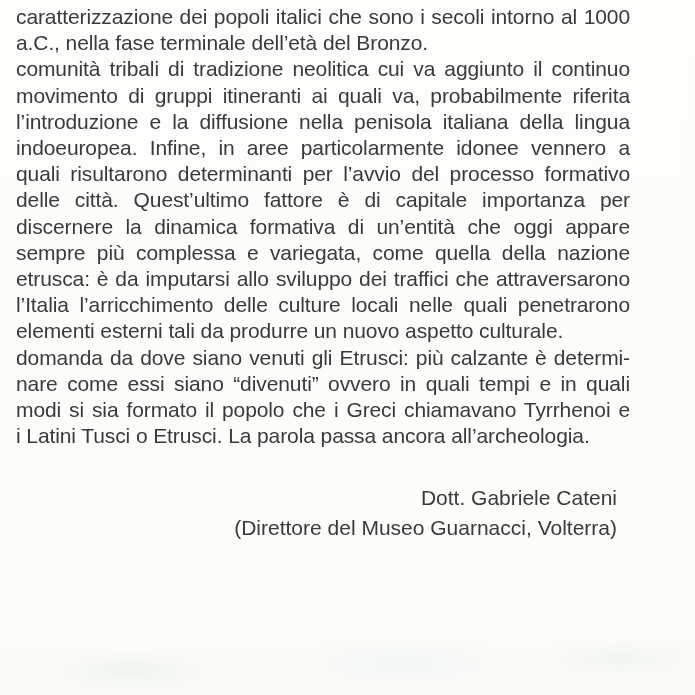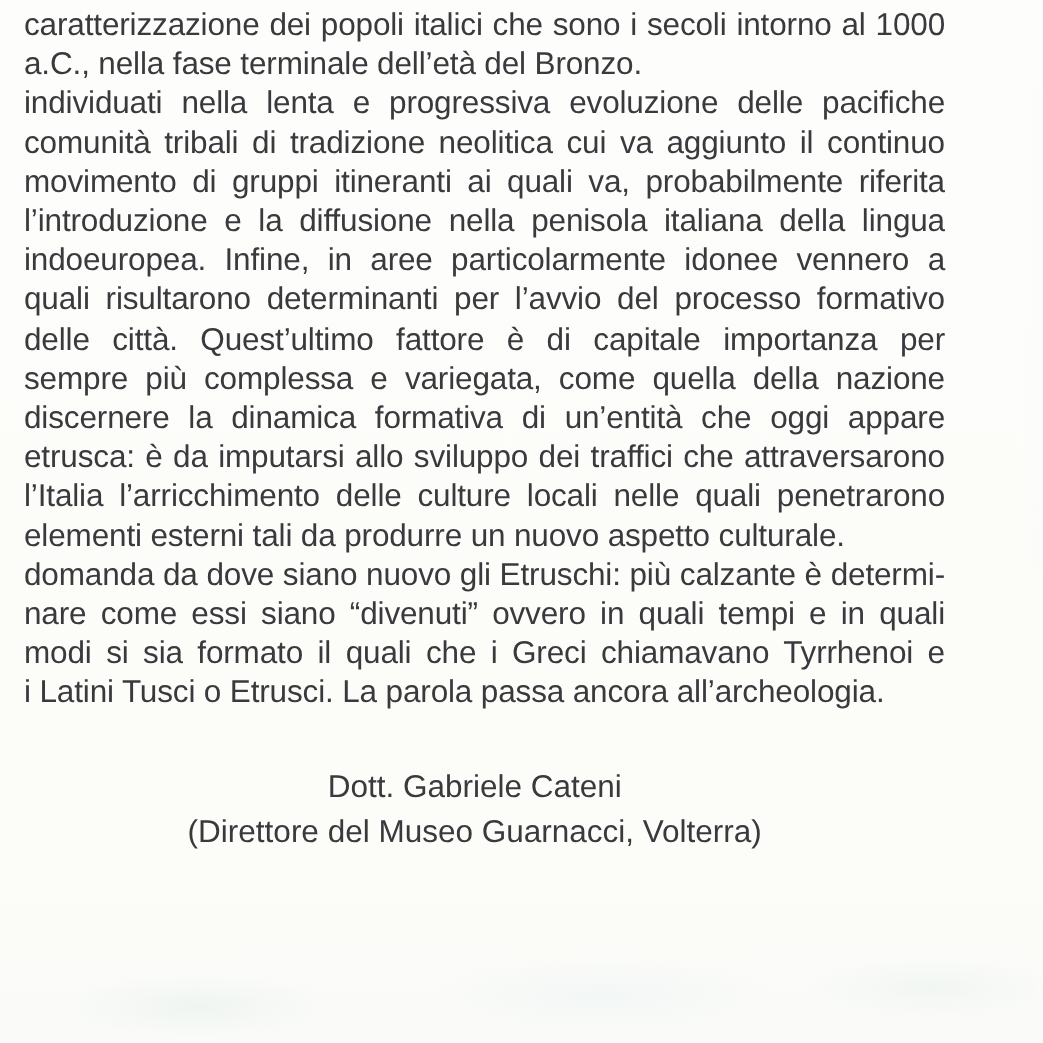--- a/index.html
+++ b/index.html
@@ -59,46 +59,45 @@
     text-align: right;
     text-align-last: left;
   }
   .signature {
     margin-top: 34px;
     padding-right: 13px;
   }
   .sig-line {
     font-size: 21px;
     line-height: 30px;
-    text-align: center;
+    text-align: right;
   }
 </style>
 </head>
 <body>
 
 <div class="page">
 
   <div class="textblock">
     <div class="line">caratterizzazione dei popoli italici che sono i secoli intorno al 1000</div>
     <div class="line end">a.C., nella fase terminale dell’età del Bronzo.</div>
-    <div class="line">individuati nella lenta e progressiva evoluzione delle pacifiche</div>
     <div class="line">comunità tribali di tradizione neolitica cui va aggiunto il continuo</div>
     <div class="line">movimento di gruppi itineranti ai quali va, probabilmente riferita</div>
     <div class="line">l’introduzione e la diffusione nella penisola italiana della lingua</div>
     <div class="line">indoeuropea. Infine, in aree particolarmente idonee vennero a</div>
     <div class="line">quali risultarono determinanti per l’avvio del processo formativo</div>
     <div class="line">delle città. Quest’ultimo fattore è di capitale importanza per</div>
+    <div class="line">discernere la dinamica formativa di un’entità che oggi appare</div>
     <div class="line">sempre più complessa e variegata, come quella della nazione</div>
-    <div class="line">discernere la dinamica formativa di un’entità che oggi appare</div>
     <div class="line">etrusca: è da imputarsi allo sviluppo dei traffici che attraversarono</div>
     <div class="line">l’Italia l’arricchimento delle culture locali nelle quali penetrarono</div>
     <div class="line end">elementi esterni tali da produrre un nuovo aspetto culturale.</div>
-    <div class="line">domanda da dove siano nuovo gli Etruschi: più calzante è determi-</div>
+    <div class="line">domanda da dove siano venuti gli Etrusci: più calzante è determi-</div>
     <div class="line">nare come essi siano “divenuti” ovvero in quali tempi e in quali</div>
-    <div class="line">modi si sia formato il quali che i Greci chiamavano Tyrrhenoi e</div>
+    <div class="line">modi si sia formato il popolo che i Greci chiamavano Tyrrhenoi e</div>
     <div class="line end">i Latini Tusci o Etrusci. La parola passa ancora all’archeologia.</div>
 
     <div class="signature">
       <div class="sig-line">Dott. Gabriele Cateni</div>
       <div class="sig-line">(Direttore del Museo Guarnacci, Volterra)</div>
     </div>
   </div>
 
   <div class="artifact-right"></div>
   <div class="artifact-bottom"></div>

